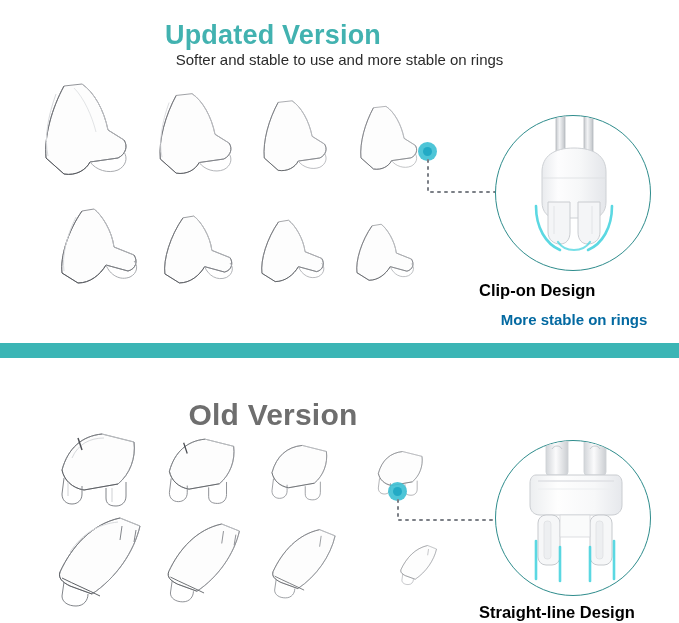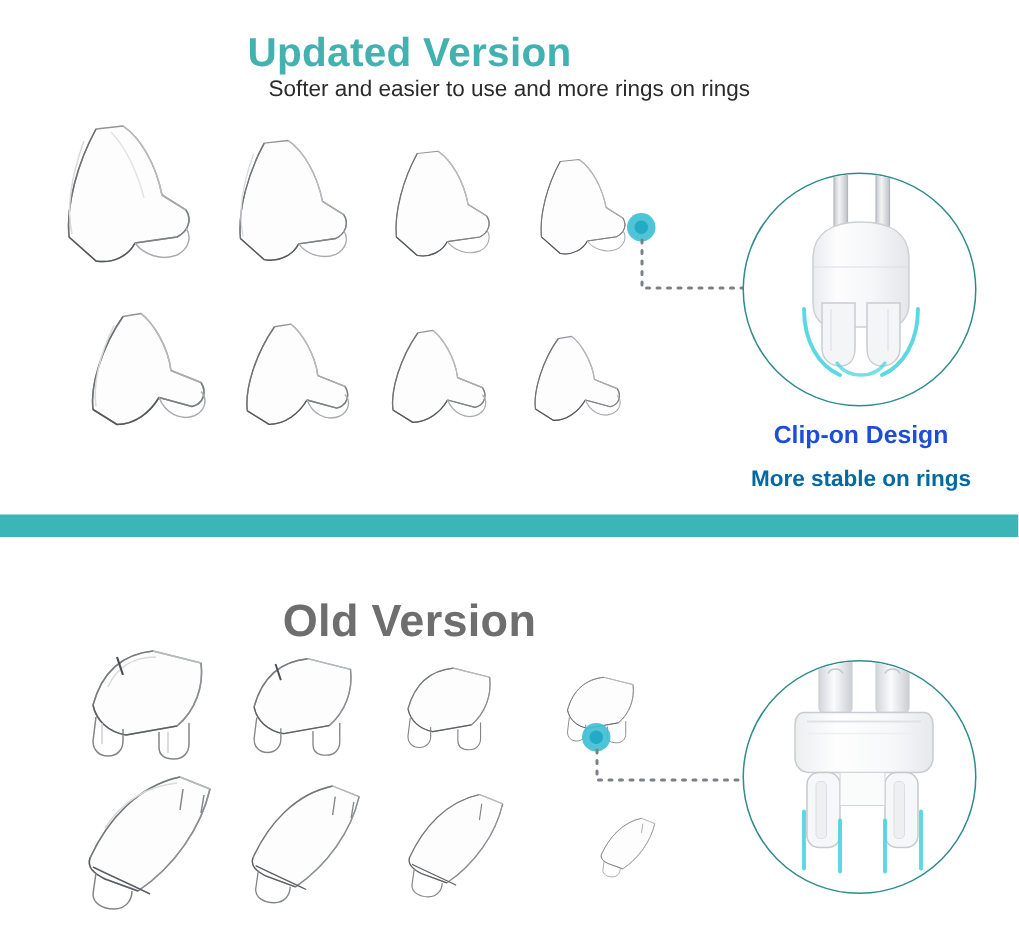--- a/index.html
+++ b/index.html
@@ -47,22 +47,22 @@
   #old-callout{left:495px;top:440px;}
 
   .circle{
     width:156px;height:156px;border-radius:50%;
     border:1.6px solid #2e8c8c;box-sizing:border-box;
     position:relative;overflow:hidden;background:#fff;
   }
   .circle svg{position:absolute;left:0;top:0;}
 
   .callout-label{
-    position:absolute;left:-16px;width:190px;text-align:center;
-    color:#1d4ed8;font-weight:bold;
+    position:absolute;left:-16px;width:190px;
+    color:#000000;font-weight:bold;
   }
   #updated-callout .callout-label{top:166px;font-size:16.5px;}
   #updated-callout .callout-sub{
     position:absolute;left:-16px;width:190px;text-align:center;
     top:196px;font-size:15px;color:#0369a1;font-weight:bold;
   }
   #old-callout .callout-label{top:163px;font-size:16.5px;}
 
   
   .connector{position:absolute;}
@@ -76,21 +76,21 @@
     width:9px;height:9px;left:5px;top:5px;background:#21a9c4;opacity:.95;
   }
 </style>
 </head>
 <body>
 
 <section class="panel" id="updated-panel">
 
   <h1 class="title" id="updated-title">Updated Version</h1>
 
-  <p id="updated-subtitle">Softer and easier to use and more rings on rings</p>
+  <p id="updated-subtitle">Softer and stable to use and more stable on rings</p>
 
   <div class="grid row" id="updated-row-1">
     <div class="cell">
       <svg width="118" height="110" viewBox="0 0 118 110">
         <g fill="none" stroke="#8d8f94" stroke-width="1" stroke-linejoin="round">
           <path d="M30 8 C18 30 10 58 12 80 L30 96 C42 98 52 92 56 84 L84 80 C92 76 94 68 90 62 L74 52 C70 32 60 14 48 6 Z" fill="#fdfdfd" opacity=".95"></path>
           <path d="M30 8 C18 30 10 58 12 80" stroke="#6f7176"></path>
           <path d="M48 6 C60 14 70 32 74 52" stroke="#b9bbbf"></path>
           <path d="M12 80 L30 96 C42 98 52 92 56 84" stroke="#55585d"></path>
           <path d="M56 84 L84 80 C92 76 94 68 90 62" stroke="#7d8085"></path>
@@ -416,13 +416,14 @@
       <path d="M64 74 L94 74 L94 96 L64 96 Z" fill="#fafbfb" stroke="#d4d7da" stroke-width=".8"></path>
 
       <g stroke="#4ad4df" stroke-width="2.6" stroke-linecap="round" opacity=".9">
         <line x1="40" y1="100" x2="40" y2="138"></line>
         <line x1="64" y1="106" x2="64" y2="140"></line>
         <line x1="94" y1="106" x2="94" y2="140"></line>
         <line x1="118" y1="100" x2="118" y2="138"></line>
       </g>
     </svg>
   </div>
+  <div class="callout-label">Straight-line Design</div>
 </div>
 
 </body></html>

